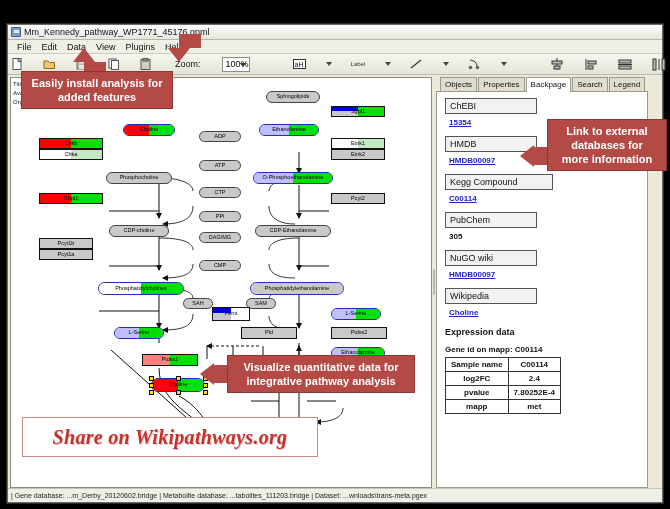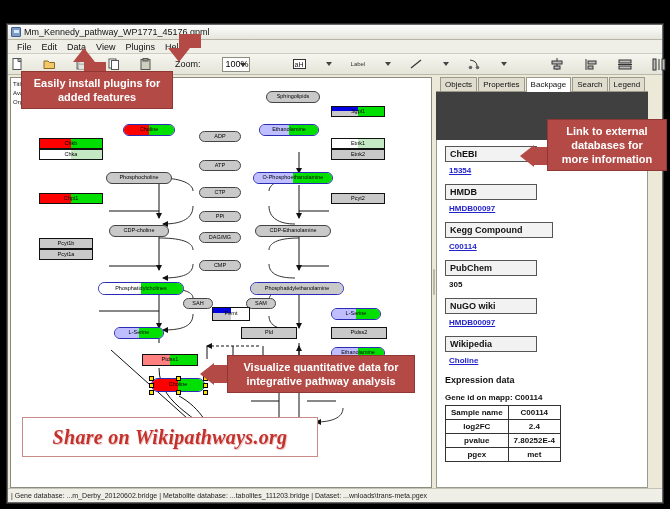--- a/index.html
+++ b/index.html
@@ -135,23 +135,22 @@
   
   #splitter{
     width:4px; background:#ece9d8;
     display:flex;align-items:center;justify-content:center;
   }
   #splitter .grip{width:2px;height:26px;background:#b9b9aa;border-radius:1px;}
   
   #side-panel{
     flex:1; margin:2px 14px 0 0;
     display:flex; flex-direction:column;
-    background:#404040;
+    background:#bef264;
     overflow:hidden;
-    gap:48px;
   }
   #tabstrip{
     display:flex; align-items:flex-end;
     height:15px; padding-left:4px;
     border-bottom:1px solid #9a9a8c;
     background:#ece9d8;
   }
   .tab{
     font-size:8px; padding:1px 4px;
     border:1px solid #9a9a8c; border-bottom:none;
@@ -162,21 +161,21 @@
   #backpage{
     flex:1; background:#fff;
     border:1px solid #9a9a8c; border-top:none;
     overflow:hidden;
     padding:6px 8px;
     font-size:9px; color:#111;
   }
   .bp-header{
     border:1px solid #555;
     background:#f2f2f2;
-    font-weight:bold; font-size:9px;
+    font-weight:normal; font-size:9px;
     padding:2px 4px;
     width:92px;
     margin-bottom:3px;
   }
   .bp-link{
     color:#2222cc; text-decoration:underline;
     font-size:8px; font-weight:bold;
     margin:0 0 9px 4px; display:inline-block;
   }
   .bp-plain{
@@ -684,39 +683,39 @@
                 </tr>
                 <tr>
                   <td>log2FC</td>
                   <td>2.4</td>
                 </tr>
                 <tr>
                   <td>pvalue</td>
                   <td>7.80252E-4</td>
                 </tr>
                 <tr>
-                  <td>pgex</td>
+                  <td>mapp</td>
                   <td>met</td>
                 </tr>
               </tbody>
             </table>
         </div>
       </div>
     </div>
 
     <div id="statusbar">
       <span>| Gene database: ...m_Derby_20120602.bridge | Metabolite database: ...tabolites_111203.bridge | Dataset: ...wnloads\trans-meta.pgex</span>
     </div>
   </div>
 
   <div class="stem" style="left:179px; top:34px; width:22px; height:14px;"></div>
   <div class="arrow-down" style="left:168px; top:48px;"></div>
 
   <div class="callout" style="left:22px; top:72px; width:150px;">
-    <div>Easily install plugins for</div>
+    <div>Easily install analysis for</div>
     <div>added features</div>
   </div>
   <div class="stem" style="left:84px; top:62px; width:22px; height:12px;"></div>
   <div class="arrow-up" style="left:73px; top:48px;"></div>
 
   <div class="callout" style="left:548px; top:120px; width:118px;">
     <div>Link  to external</div>
     <div>databases  for</div>
     <div>more information</div>
   </div>

